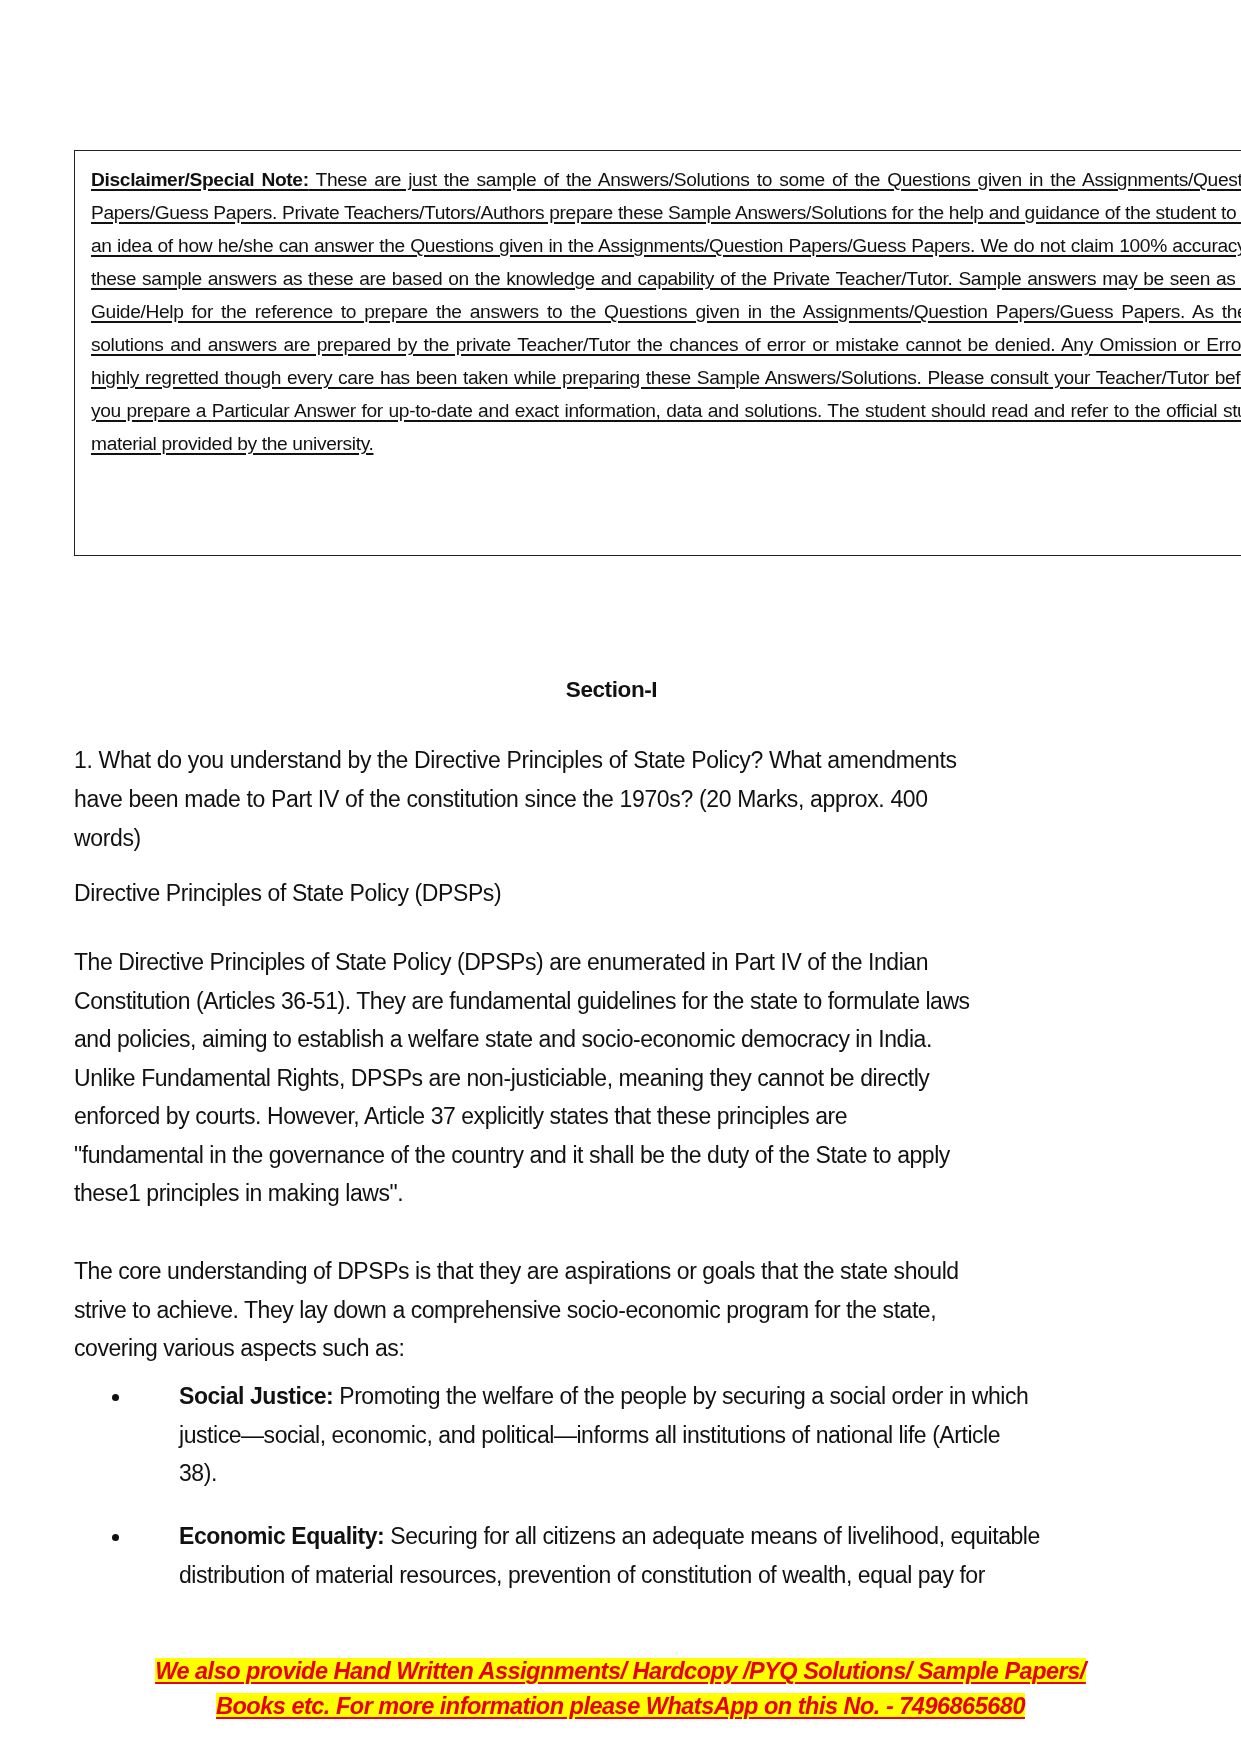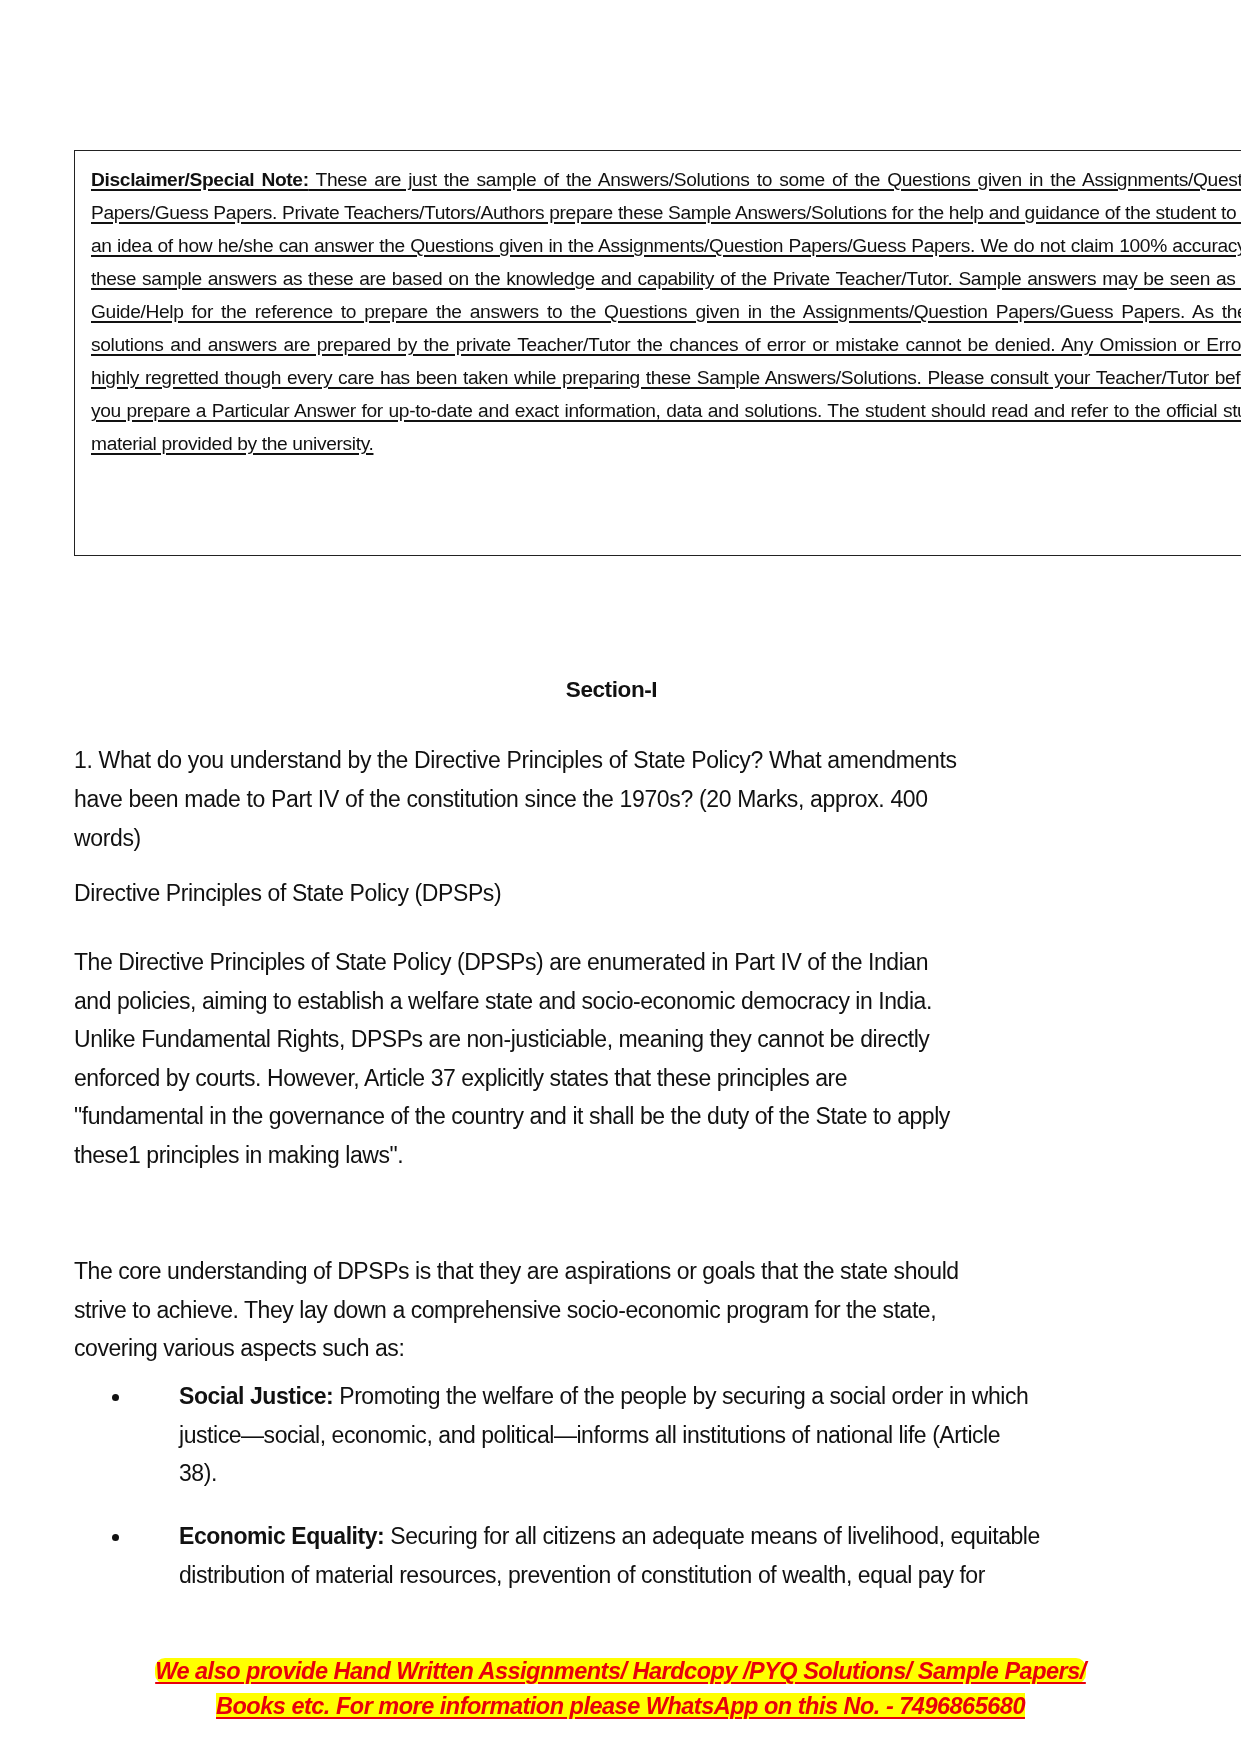--- a/index.html
+++ b/index.html
@@ -75,20 +75,21 @@
 <div class="question">
   <div>1. What do you understand by the Directive Principles of State Policy? What amendments</div>
   <div>have been made to Part IV of the constitution since the 1970s? (20 Marks, approx. 400</div>
   <div>words)</div>
 </div>
 
 <div class="subheading">Directive Principles of State Policy (DPSPs)</div>
 
 <div class="para para1">
   <span class="line">The Directive Principles of State Policy (DPSPs) are enumerated in Part IV of the Indian</span>
+  <span class="line">Constitution (Articles 36-51). They are fundamental guidelines for the state to formulate laws</span>
   <span class="line">and policies, aiming to establish a welfare state and socio-economic democracy in India.</span>
   <span class="line">Unlike Fundamental Rights, DPSPs are non-justiciable, meaning they cannot be directly</span>
   <span class="line">enforced by courts. However, Article 37 explicitly states that these principles are</span>
   <span class="line">"fundamental in the governance of the country and it shall be the duty of the State to apply</span>
   <span class="line">these1 principles in making laws".</span>
 </div>
 
 <div class="para para2">
   <span class="line">The core understanding of DPSPs is that they are aspirations or goals that the state should</span>
   <span class="line">strive to achieve. They lay down a comprehensive socio-economic program for the state,</span>
@@ -106,15 +107,15 @@
 
 <div class="bullet bullet2">
   <span class="dot"></span>
   <div class="body">
     <span class="line"><span class="term">Economic Equality:</span><span> Securing for all citizens an adequate means of livelihood, equitable</span></span>
     <span class="line">distribution of material resources, prevention of constitution of wealth, equal pay for</span>
   </div>
 </div>
 
 <div class="footer" style="color: rgb(232, 0, 11);">
-  <span class="fline" style="background: rgb(255, 255, 0); border-radius: 10px;">We also provide Hand Written Assignments/ Hardcopy /PYQ Solutions/ Sample Papers/</span><br>
+  <span class="fline" style="background: rgb(255, 255, 0);">We also provide Hand Written Assignments/ Hardcopy /PYQ Solutions/ Sample Papers/</span><br>
   <span class="fline" style="background: rgb(255, 255, 0); text-align: center;">Books etc. For more information please WhatsApp on this No. - 7496865680</span>
 </div>
 
 </body></html>

